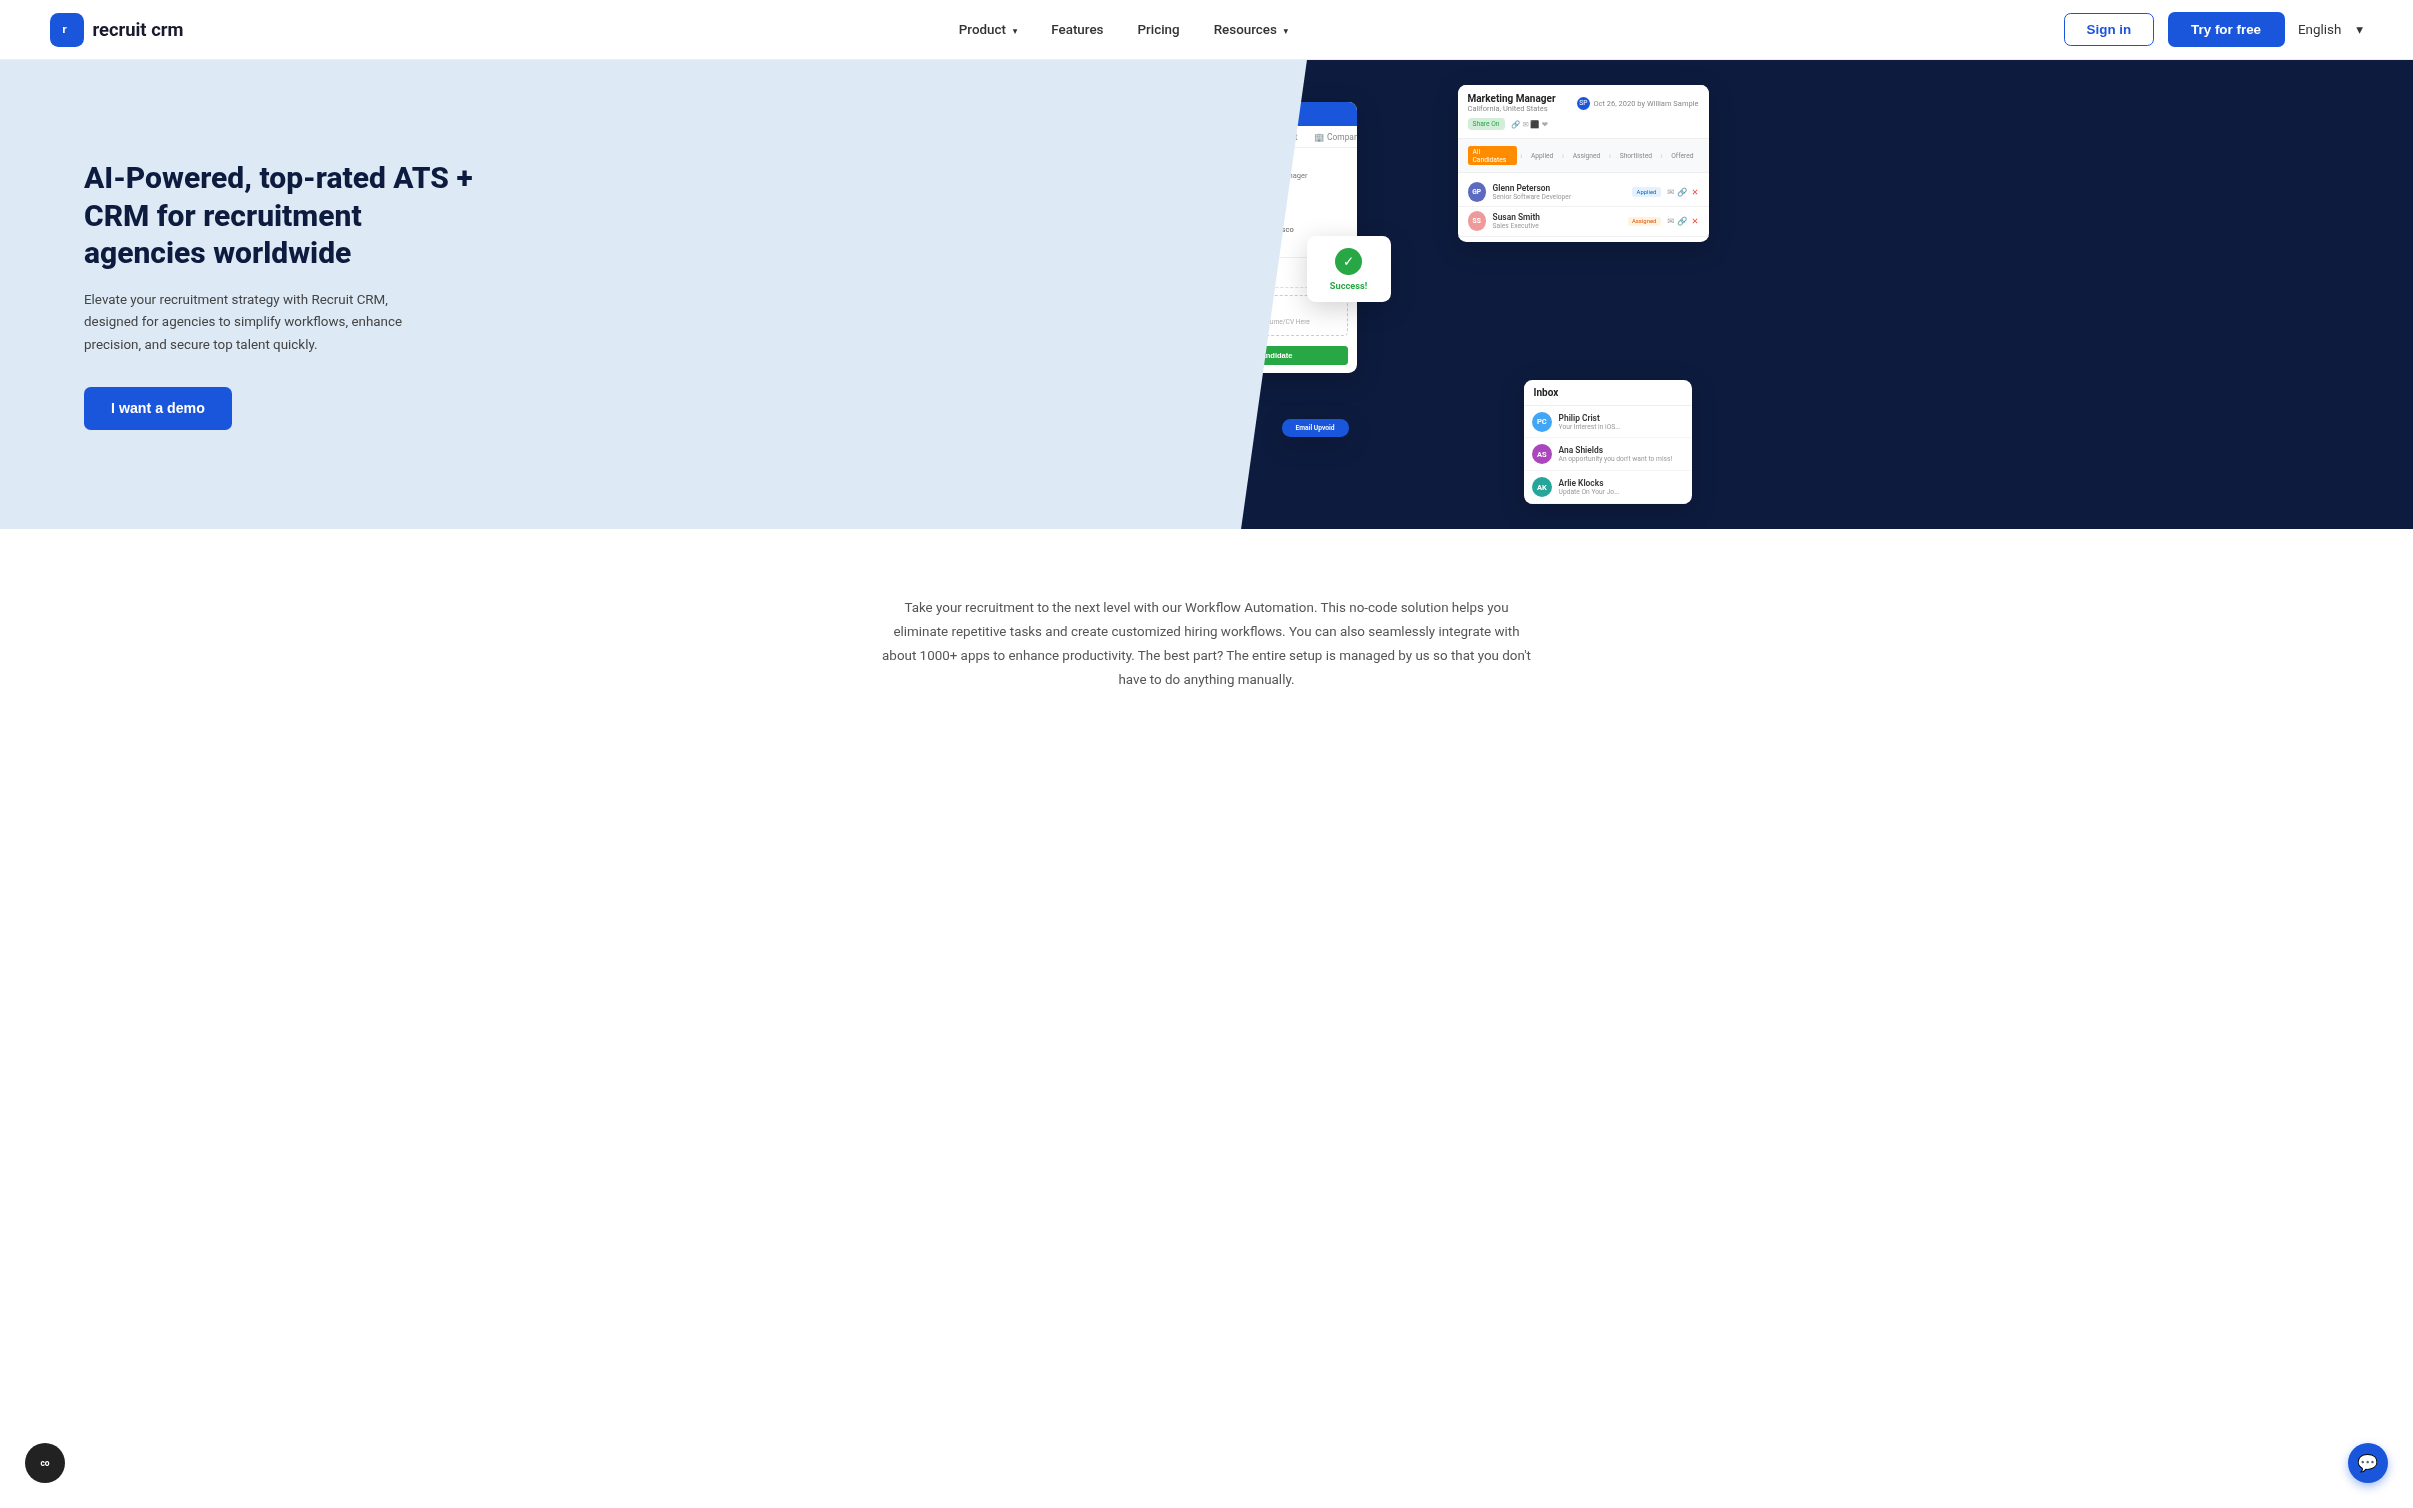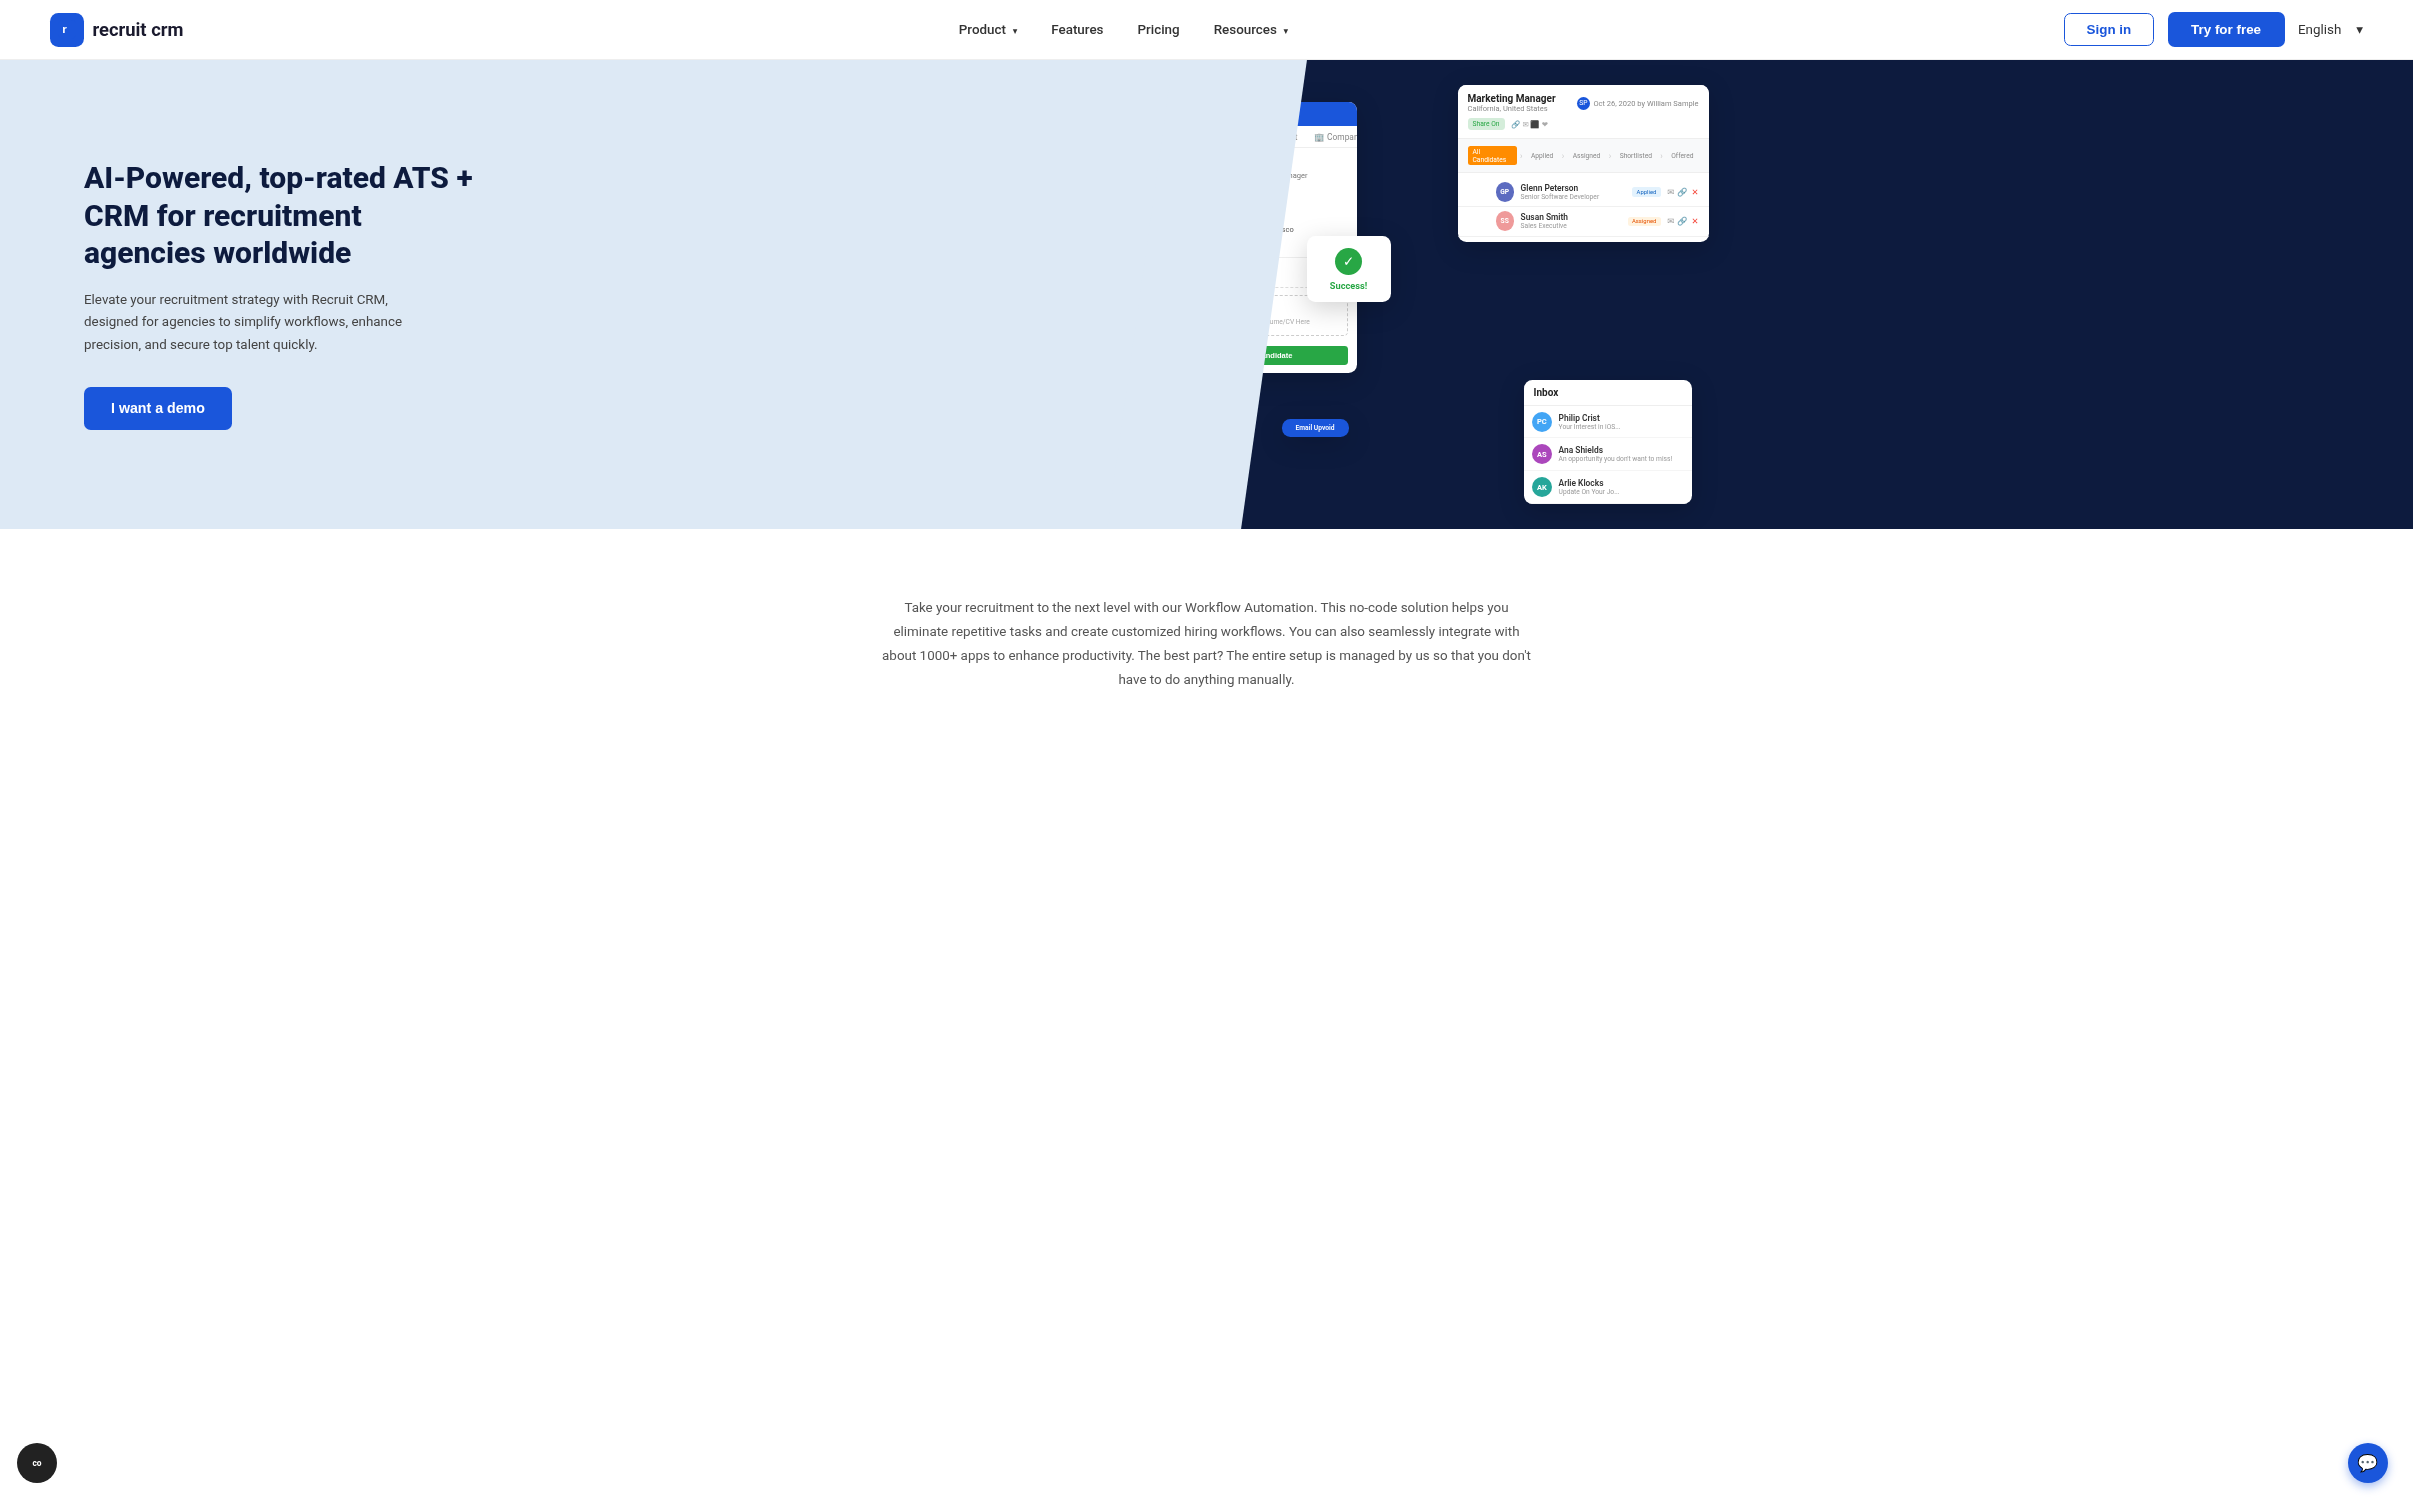--- a/index.html
+++ b/index.html
@@ -366,21 +366,20 @@
     .pcand-avatar {
       width: 18.4px;
       height: 20px;
       border-radius: 50%;
       display: flex;
       align-items: center;
       justify-content: center;
       font-size: 6.7px;
       color: #fff;
       font-weight: 700;
-      margin-left: 28px;
     }
     .pcand-name { font-size: 8.4px; font-weight: 600; color: #333; flex: 1; }
     .pcand-role { font-size: 6.7px; color: #999; }
     .pcand-badge { font-size: 5.9px; padding: 1.7px 4.2px; border-radius: 2.5px; }
     .badge-applied { background: #e3f2fd; color: #1565c0; }
     .badge-assigned { background: #fff3e0; color: #e65100; }
     .pcand-icons { display: flex; gap: 3.4px; align-items: center; }
     .pcand-icon { font-size: 8.4px; color: #999; }
     .pcand-icon-red { color: #f44336; }
 
@@ -455,21 +454,21 @@
       cursor: pointer;
       z-index: 999;
       box-shadow: 0 3.4px 10px rgba(26,86,219,0.4);
     }
     .chat-icon { color: #fff; font-size: 17px; }
 
     
     .comet-widget {
       position: fixed;
       bottom: 25px;
-      left: 17px;
+      left: 25px;
       width: 40px;
       height: 40px;
       background: #222;
       border-radius: 50%;
       display: flex;
       align-items: center;
       justify-content: center;
       cursor: pointer;
       z-index: 999;
     }

